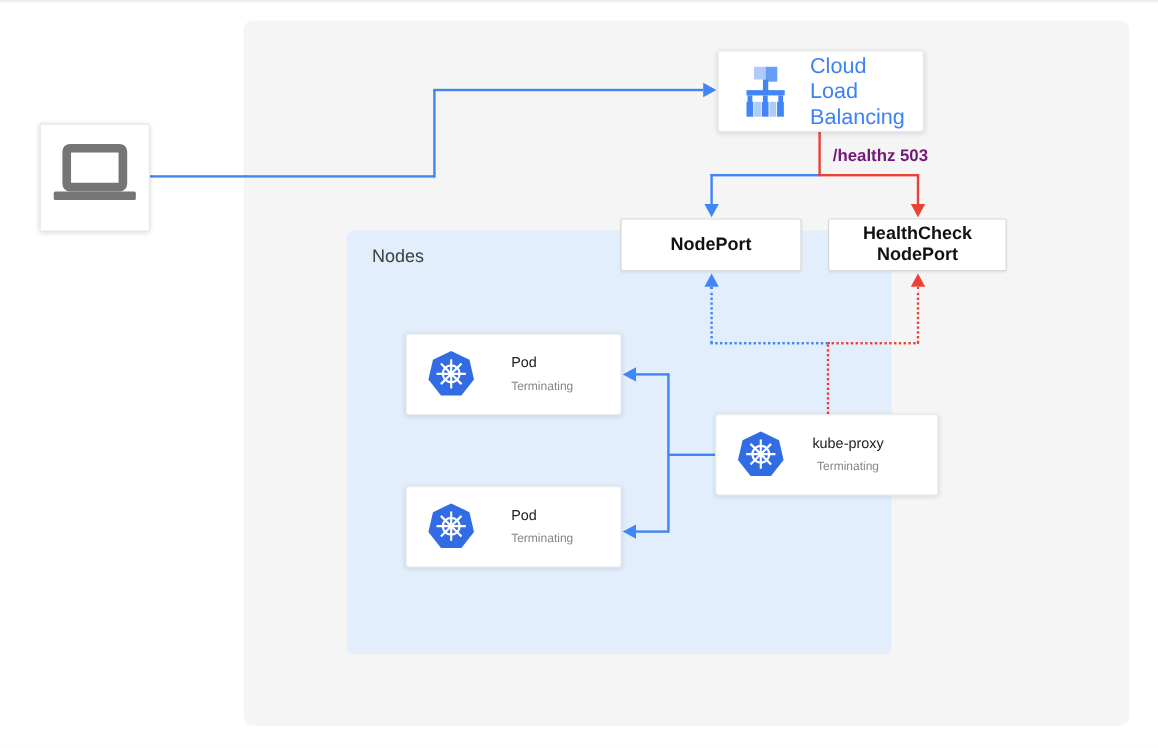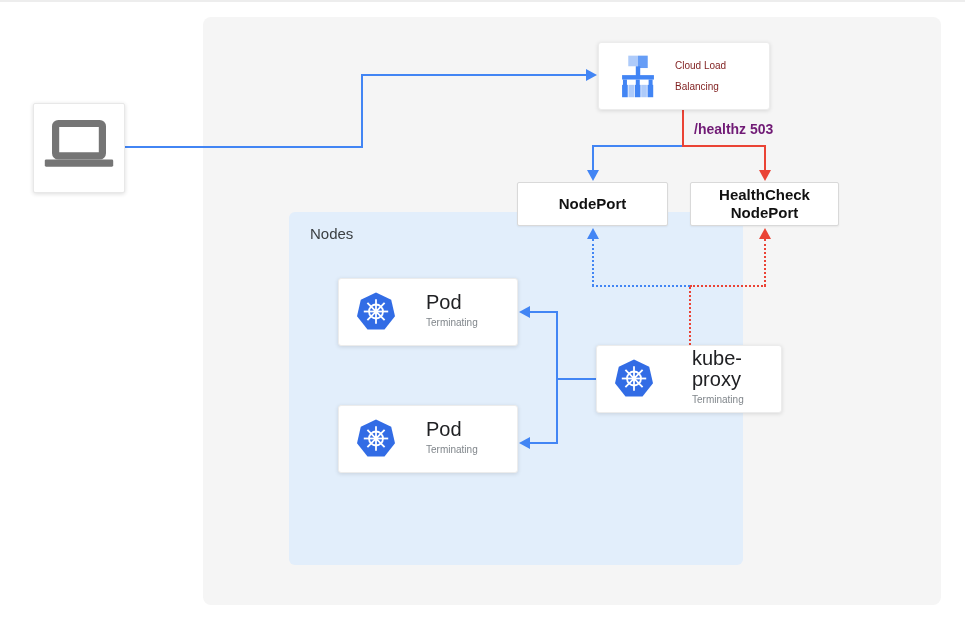--- a/index.html
+++ b/index.html
@@ -2,56 +2,56 @@
 <html><head>
 <meta charset="utf-8">
 <style>
   html,body{margin:0;padding:0;background:#ffffff;}
   .canvas{
     position:relative;width:965px;height:623px;background:#ffffff;overflow:hidden;
     font-family:"Liberation Sans","DejaVu Sans",sans-serif;
   }
   .top-hairline{position:absolute;left:0;top:0;width:965px;height:2px;background:#ededed;}
   .panel-gray{position:absolute;left:203px;top:17px;width:738px;height:588px;background:#f5f5f5;border-radius:8px;}
-  .panel-nodes{position:absolute;left:289px;top:212px;width:454px;height:353px;background:#e2eefb;border-radius:6px;}
+  .panel-nodes{position:absolute;left:289px;top:192px;width:454px;height:353px;background:#e2eefb;border-radius:6px;}
   .nodes-label{position:absolute;left:21px;top:13px;font-size:15px;color:#3c4043;}
 
   .card{
     position:absolute;background:#ffffff;border:1px solid #ececec;border-radius:3px;
     box-shadow:0 1px 4px rgba(0,0,0,0.12);
     display:flex;align-items:center;box-sizing:border-box;
   }
   .card .icon-wrap{flex:0 0 auto;display:flex;align-items:center;justify-content:center;}
   .card .text-wrap{display:flex;flex-direction:column;justify-content:center;}
-  .title-line{font-size:20px;color:#202124;line-height:21px;}
+  .title-line{font-size:12px;color:#202124;line-height:21px;}
   .sub-line{font-size:10px;color:#80868b;line-height:20px;}
 
   .client-box{position:absolute;left:33px;top:103px;width:92px;height:90px;background:#fff;
     border:1px solid #e8e8e8;border-radius:2px;box-shadow:0 1px 4px rgba(0,0,0,0.14);
     display:flex;align-items:center;justify-content:center;box-sizing:border-box;}
 
   .clb-box{left:598px;top:42px;width:172px;height:68px;padding-left:16px;}
   .clb-box .text-wrap{margin-left:14px;}
-  .clb-label{font-size:10px;color:#7f1d1d;line-height:21px;width:88px;}
+  .clb-label{font-size:18px;color:#3b82f6;line-height:21px;width:88px;}
 
   .port-box{
     position:absolute;top:182px;height:44px;background:#ffffff;border:1px solid #d9d9d9;
     display:flex;align-items:center;justify-content:center;text-align:center;box-sizing:border-box;
     font-size:15px;font-weight:bold;color:#111111;line-height:18px;border-radius:2px;
     box-shadow:0 1px 2px rgba(0,0,0,0.06);
   }
   .nodeport-box{left:517px;width:151px;}
   .hcnp-box{left:690px;width:149px;}
   .hcnp-box span{display:block;width:110px;}
 
   .pod1-box{left:338px;top:278px;width:180px;height:68px;padding-left:17px;}
   .pod2-box{left:338px;top:405px;width:180px;height:68px;padding-left:17px;}
   .kube-box{left:596px;top:345px;width:186px;height:68px;padding-left:17px;}
   .pod1-box .text-wrap,.pod2-box .text-wrap{margin-left:30px;}
-  .kube-box .text-wrap{margin-left:38px;}
+  .kube-box .text-wrap{margin-left:23px;align-items:center;}
 
   .edge-label{position:absolute;left:694px;top:121px;font-size:14px;font-weight:bold;color:#701a75;}
 
   .hline{position:absolute;height:2px;}
   .vline{position:absolute;width:2px;}
   .blue{background:#4285f4;}
   .red{background:#ea4335;}
   .hdot{position:absolute;height:0;border-top:2px dotted;}
   .vdot{position:absolute;width:0;border-left:2px dotted;}
   .dot-blue{border-color:#4285f4;}

